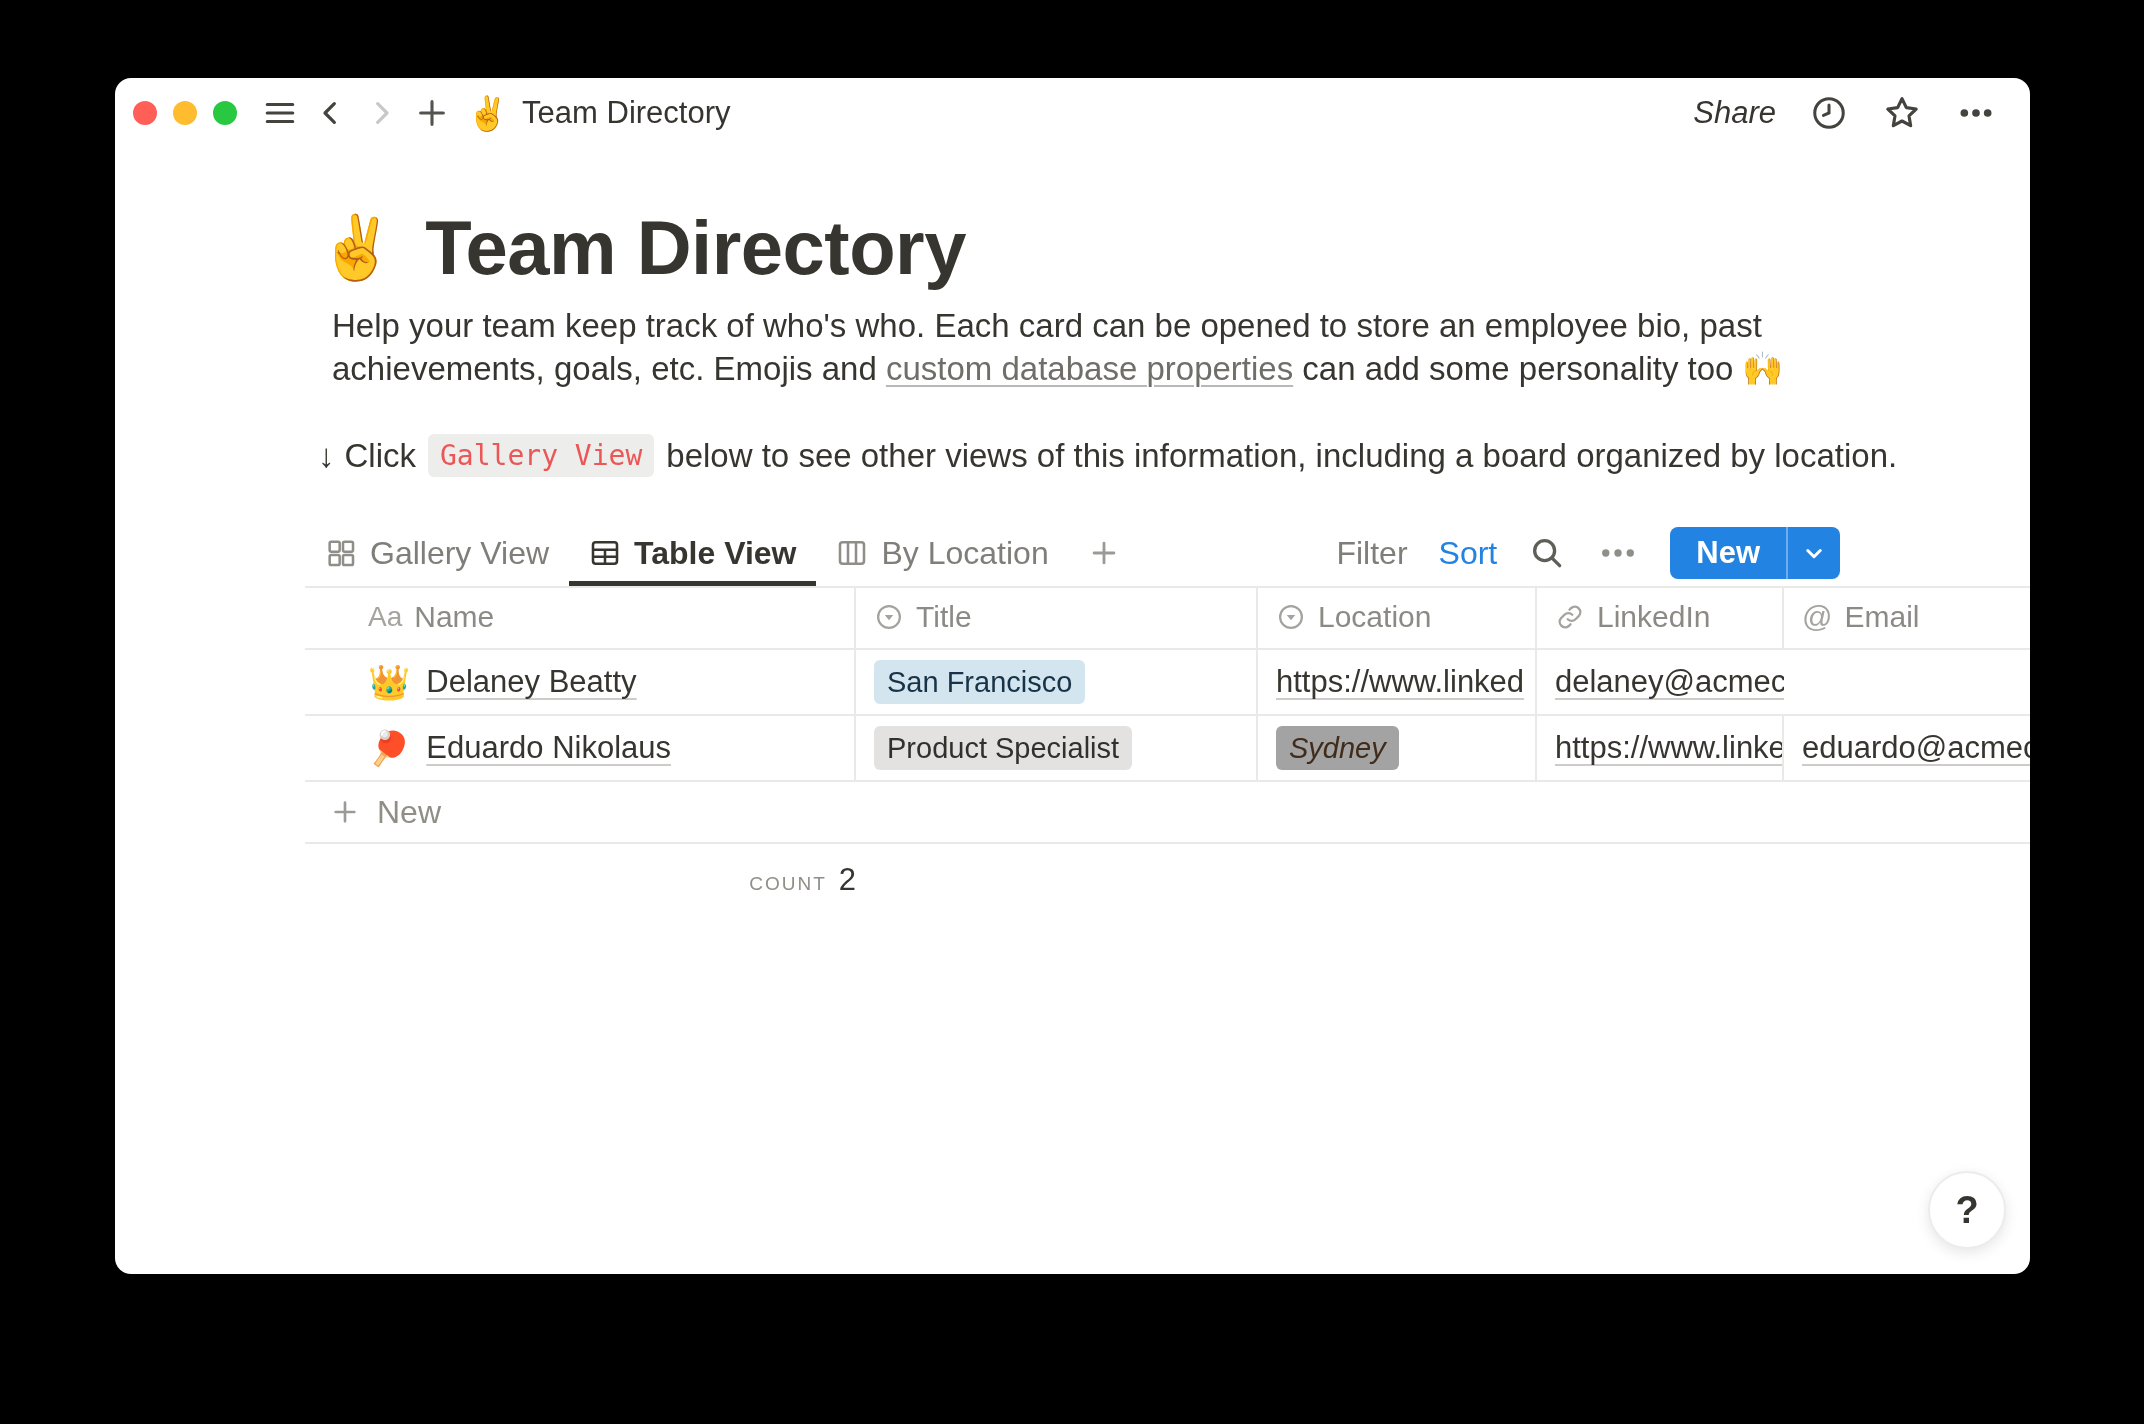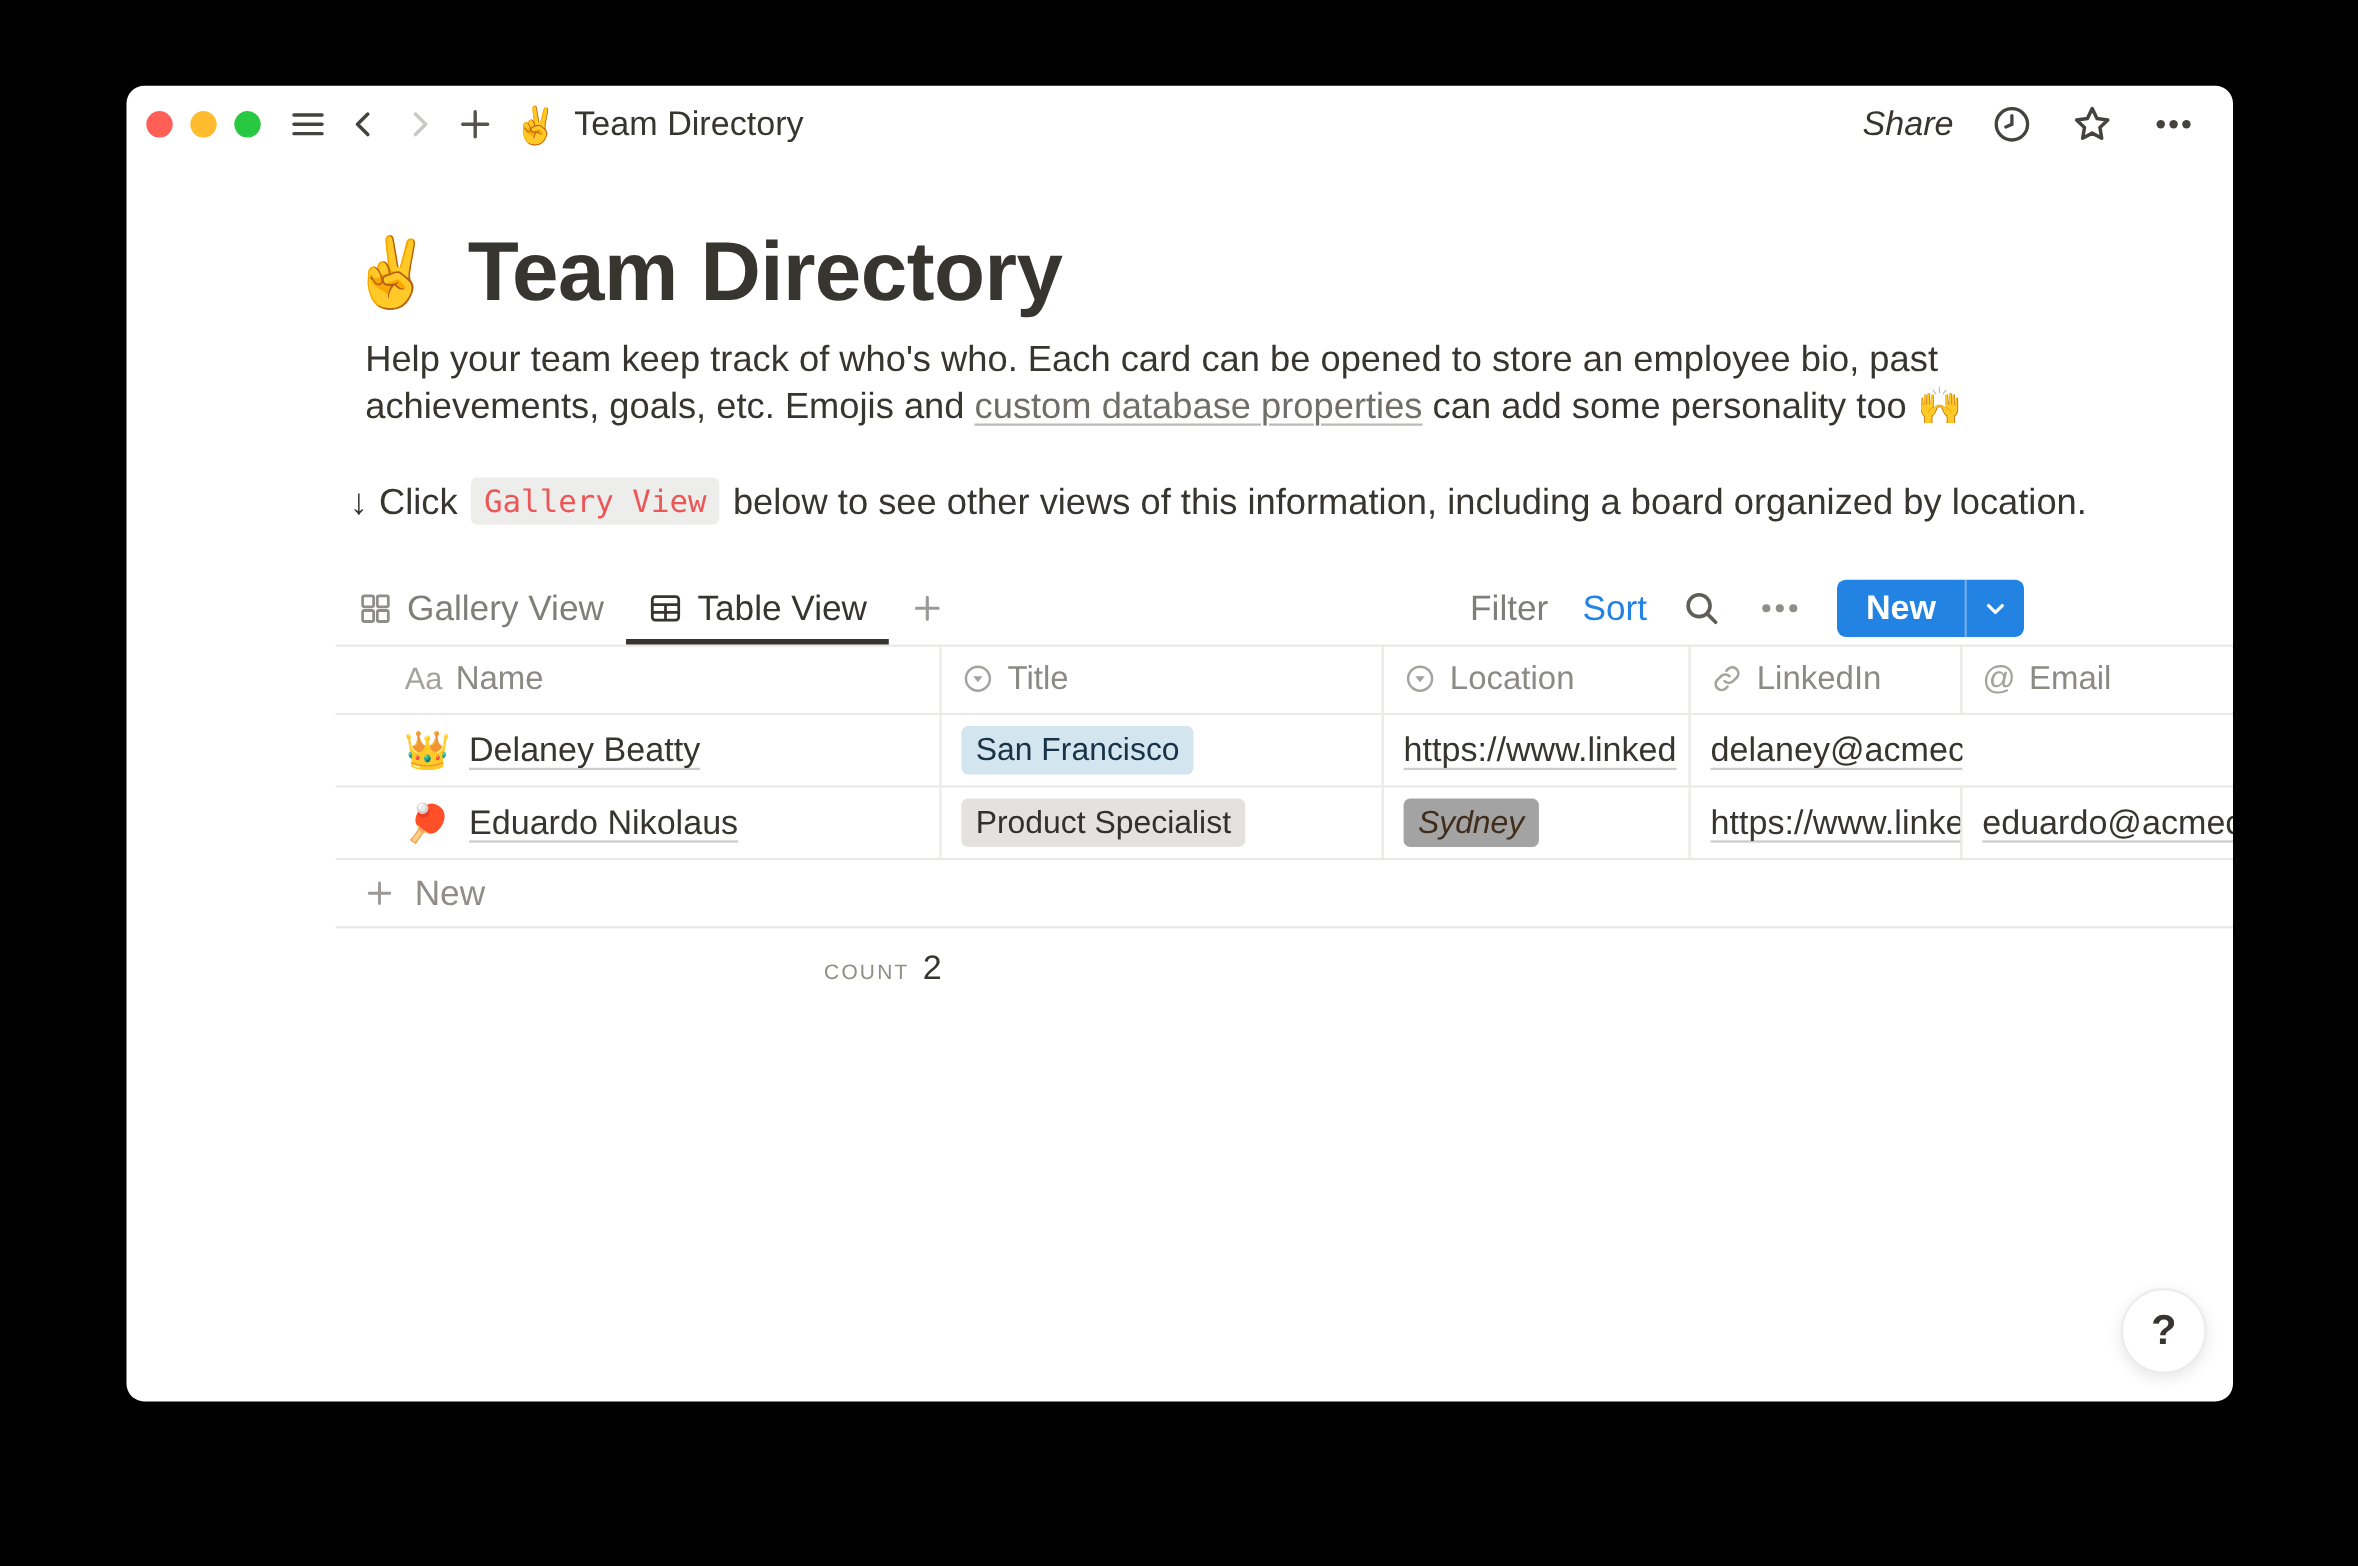--- a/index.html
+++ b/index.html
@@ -33,21 +33,21 @@
   .callout{position:absolute;left:203px;top:356px;font-size:33px;color:#37352f;display:flex;align-items:center;}
   .callout .arrow{margin-right:10px;}
   .code-chip{
     font-family:"DejaVu Sans Mono","Liberation Mono",monospace;font-size:28px;color:#eb5757;
     background:rgba(135,131,120,.15);border-radius:6px;padding:5px 12px;margin:0 12px;
   }
   
   .views-bar{position:absolute;left:190px;right:0;top:442px;height:66px;border-bottom:2px solid #e9e9e7;display:flex;align-items:center;}
   .tab{height:100%;display:flex;align-items:center;gap:13px;padding:0 20px;font-size:32px;color:#7f7e79;cursor:pointer;}
   .tab svg{flex:none;}
-  .tab.active{color:#37352f;font-weight:400;box-shadow:inset 0 -5px 0 #37352f;}
+  .tab.active{color:#37352f;font-weight:700;box-shadow:inset 0 -5px 0 #37352f;}
   .tab-add{height:100%;display:flex;align-items:center;padding:0 18px;cursor:pointer;}
   .toolbar{position:absolute;right:190px;top:442px;height:66px;display:flex;align-items:center;gap:31px;}
   .tb-text{font-size:32px;cursor:pointer;}
   .filter-label{color:#7f7e79;}
   .sort-label{color:#2383e2;}
   .new-btn{display:flex;align-items:stretch;height:52px;border-radius:8px;overflow:hidden;background:#2383e2;cursor:pointer;}
   .new-btn-main{display:flex;align-items:center;padding:0 26px;color:#fff;font-size:31px;font-weight:600;}
   .new-btn-arrow{display:flex;align-items:center;padding:0 11px;border-left:2px solid rgba(255,255,255,.35);}
   
   .table{position:absolute;left:190px;top:508px;width:1839px;}
@@ -164,20 +164,27 @@
         </svg>
       <span>Gallery View</span>
     </div>
     <div class="tab active">
       <svg width="32" height="32" viewBox="0 0 24 24" stroke="#37352f" stroke-width="1.9" fill="none">
           <rect x="3" y="4" width="18" height="16" rx="2"></rect>
           <path d="M3 9.5h18M12 9.5V20M3 14.75h18"></path>
         </svg>
       <span>Table View</span>
     </div>
+    <div class="tab">
+      <svg width="32" height="32" viewBox="0 0 24 24" stroke="#8f8e89" stroke-width="1.9" fill="none">
+          <rect x="3" y="4" width="18" height="16" rx="2"></rect>
+          <path d="M9 4v16M15 4v16"></path>
+        </svg>
+      <span>By Location</span>
+    </div>
     <div class="tab-add">
       <svg width="34" height="34" viewBox="0 0 24 24" stroke="#9b9a97" stroke-width="2" fill="none" stroke-linecap="round">
           <path d="M12 5v14M5 12h14"></path>
         </svg>
     </div>
   </div>
 
   <div class="toolbar">
     <span class="tb-text filter-label">Filter</span>
     <span class="tb-text sort-label">Sort</span>

